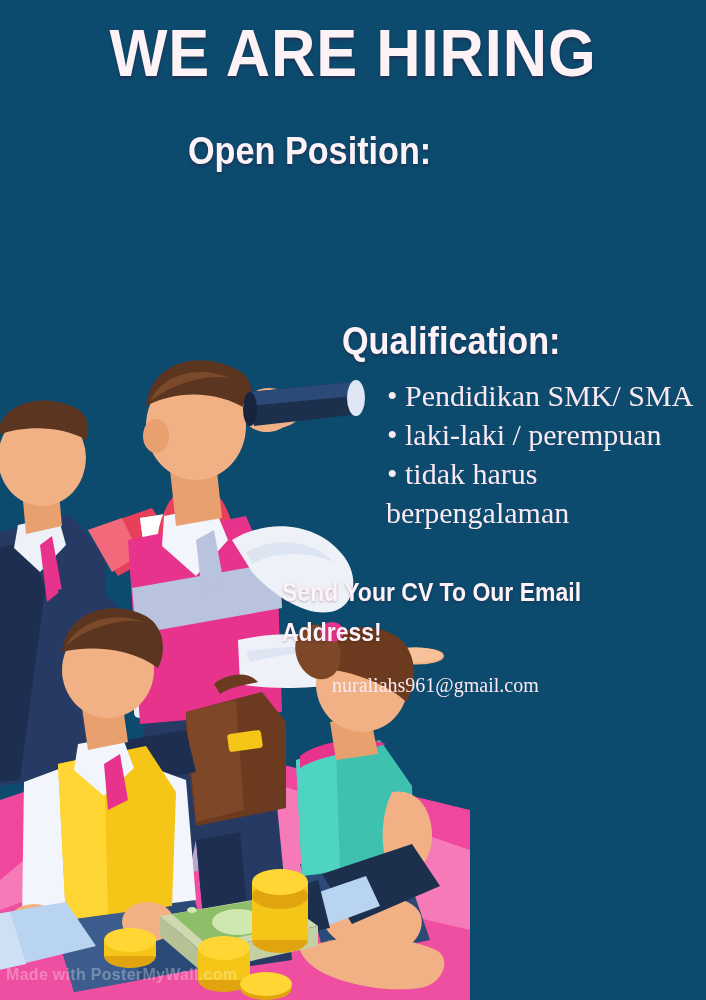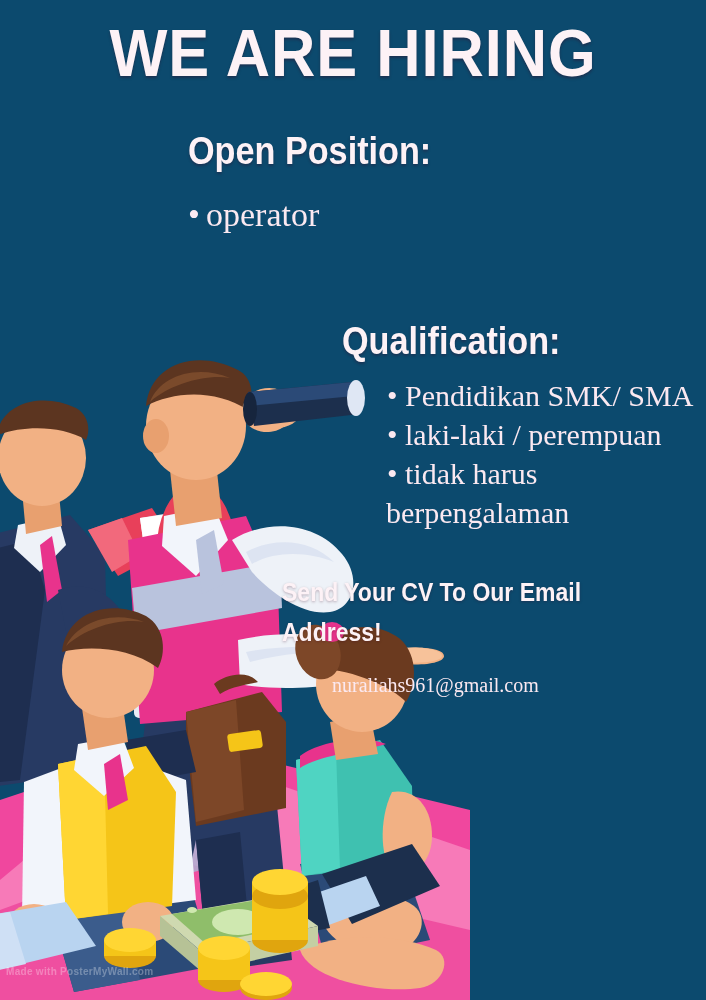--- a/index.html
+++ b/index.html
@@ -90,21 +90,21 @@
     z-index:30;
   }
 
   
   .illus{position:absolute;left:0;top:340px;width:470px;height:660px;z-index:10;}
   .floor{position:absolute;left:0;top:680px;width:470px;height:320px;z-index:9;}
 
   .watermark{
     position:absolute;left:6px;top:966px;
     font-family:"Liberation Sans",sans-serif;
-    font-size:10px;font-weight:bold;
+    font-size:16px;font-weight:bold;
     color:rgba(255,255,255,.30);
     letter-spacing:.3px;
     z-index:60;
   }
 </style>
 </head>
 <body>
 
 <div class="poster">
 
@@ -298,23 +298,20 @@
         <ellipse cx="266" cy="644" rx="26" ry="12" fill="#ffd633"></ellipse>
       </g>
     </g>
   </svg>
 
   <div class="headline">WE ARE HIRING</div>
 
   <div class="open-pos">Open Position:</div>
 
   <div class="pos-list">
-    <div class="li">
-      <span class="bullet">•</span><span>operator</span>
-    </div>
   </div>
 
   <div class="qual-head">Qualification:</div>
 
   <div class="qual-list">
     <div class="li">
       <span class="bullet">•</span><span>Pendidikan SMK/ SMA</span>
     </div>
     <div class="li">
       <span class="bullet">•</span><span>laki-laki / perempuan</span>

